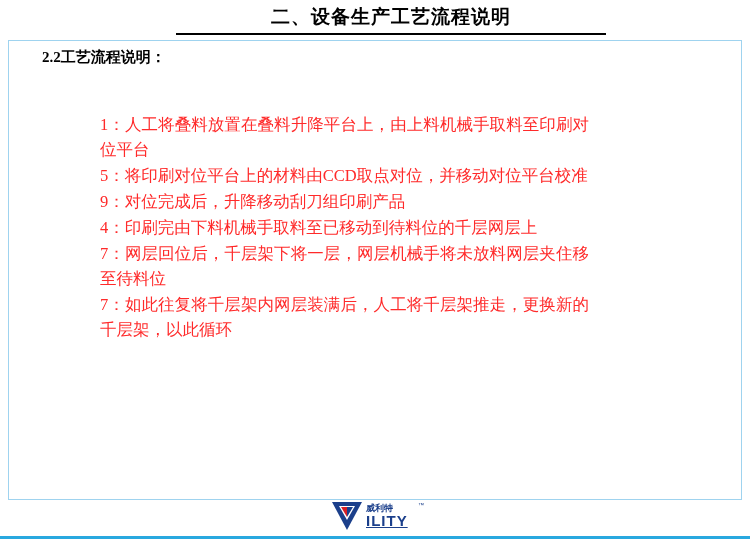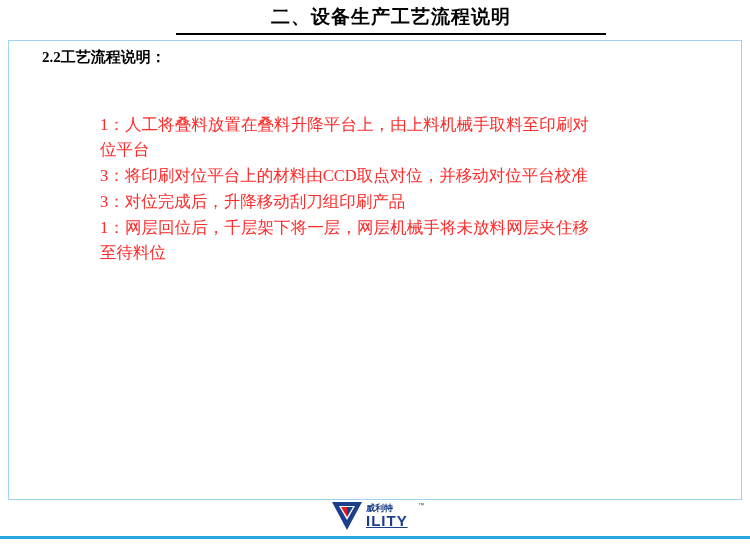--- a/index.html
+++ b/index.html
@@ -161,23 +161,25 @@
     <div class="header-title">二、设备生产工艺流程说明</div>
     <div class="header-rule"></div>
   </div>
 
   <div class="content-frame"></div>
 
   <div class="section-heading">2.2工艺流程说明：</div>
 
   <div class="steps">
     <p class="step">1：人工将叠料放置在叠料升降平台上，由上料机械手取料至印刷对位平台</p>
-    <p class="step">3：将印刷对位平台上的材料由CCD取点对位，并移动对位平台校准</p>
-    <p class="step">3：对位完成后，升降移动刮刀组印刷产品</p>
-    <p class="step">1：网层回位后，千层架下将一层，网层机械手将未放料网层夹住移至待料位</p>
+    <p class="step">5：将印刷对位平台上的材料由CCD取点对位，并移动对位平台校准</p>
+    <p class="step">9：对位完成后，升降移动刮刀组印刷产品</p>
+    <p class="step">4：印刷完由下料机械手取料至已移动到待料位的千层网层上</p>
+    <p class="step">7：网层回位后，千层架下将一层，网层机械手将未放料网层夹住移至待料位</p>
+    <p class="step">7：如此往复将千层架内网层装满后，人工将千层架推走，更换新的千层架，以此循环</p>
   </div>
 
   <div class="footer-logo">
     <div class="logo-mark">
       <svg width="34" height="32" viewBox="0 0 34 32" xmlns="http://www.w3.org/2000/svg">
         <polygon points="2,2 32,2 17,30" fill="#1b3f8b"></polygon>
         <polygon points="9,6 25,6 17,20" fill="#ffffff"></polygon>
         <polygon points="11,7 17,7 17,17" fill="#d81f26"></polygon>
         <polygon points="17,7 23,7 17,17" fill="#1b3f8b"></polygon>
       </svg>

